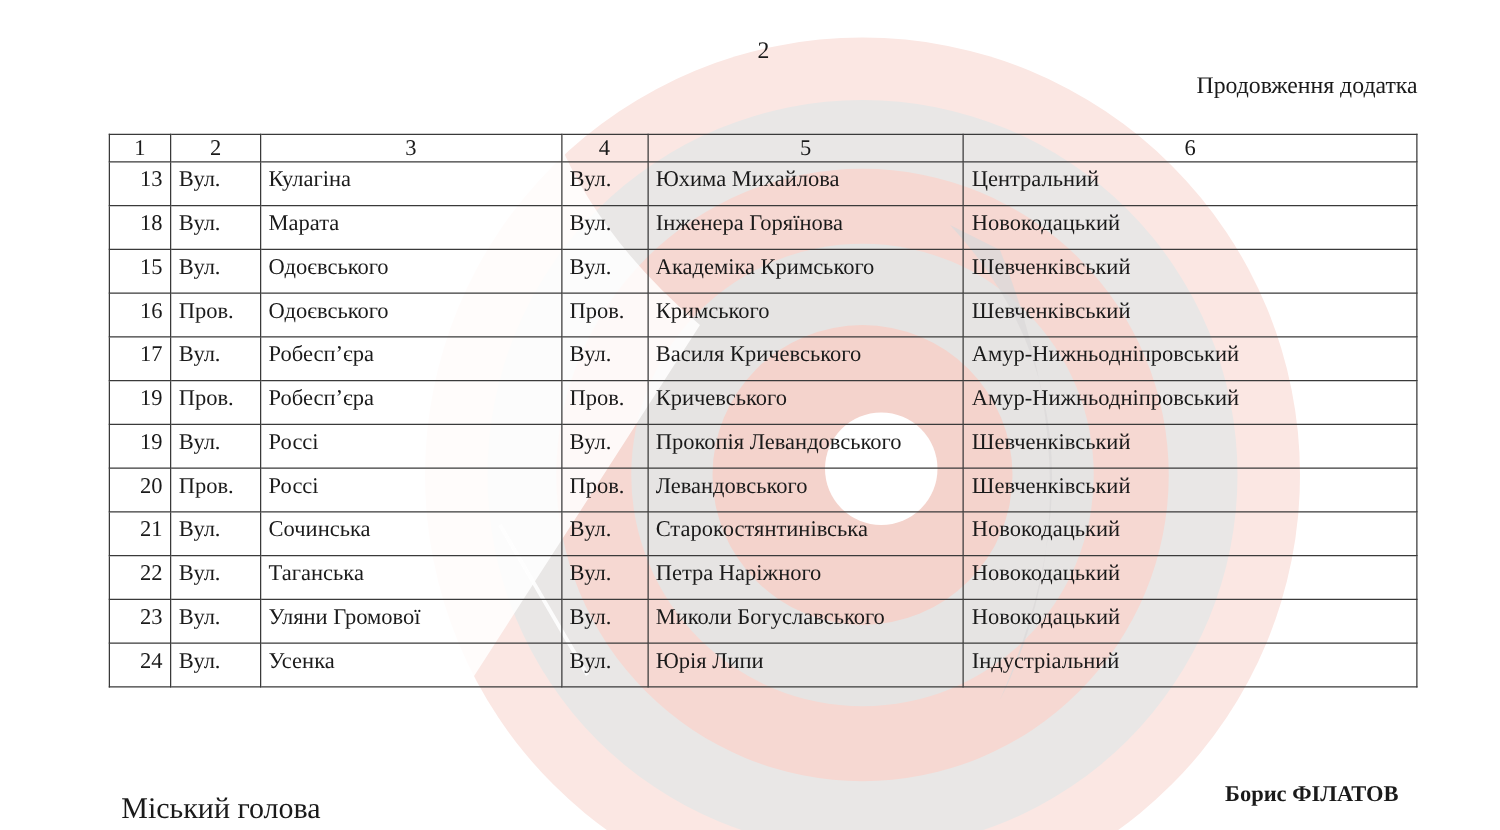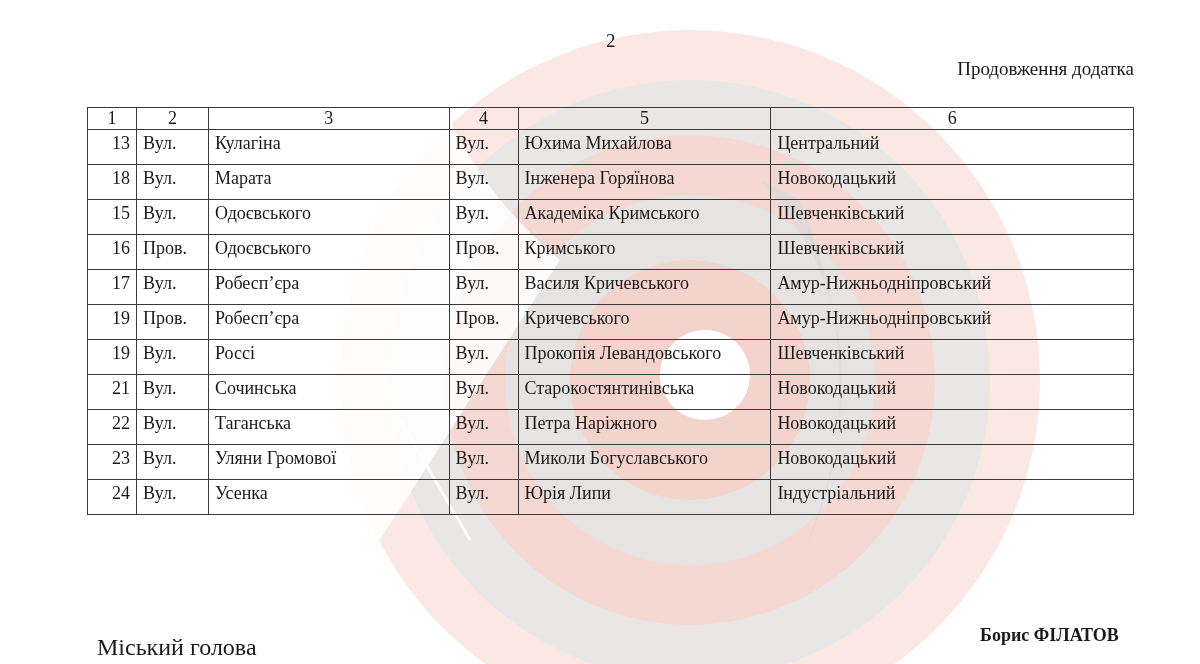--- a/index.html
+++ b/index.html
@@ -189,20 +189,28 @@
       </tr>
       <tr>
         <td class="num">19</td>
         <td class="type">Вул.</td>
         <td class="name">Россі</td>
         <td class="ntype">Вул.</td>
         <td class="nname">Прокопія Левандовського</td>
         <td class="district">Шевченківський</td>
       </tr>
       <tr>
+        <td class="num">20</td>
+        <td class="type">Пров.</td>
+        <td class="name">Россі</td>
+        <td class="ntype">Пров.</td>
+        <td class="nname">Левандовського</td>
+        <td class="district">Шевченківський</td>
+      </tr>
+      <tr>
         <td class="num">21</td>
         <td class="type">Вул.</td>
         <td class="name">Сочинська</td>
         <td class="ntype">Вул.</td>
         <td class="nname">Старокостянтинівська</td>
         <td class="district">Новокодацький</td>
       </tr>
       <tr>
         <td class="num">22</td>
         <td class="type">Вул.</td>

